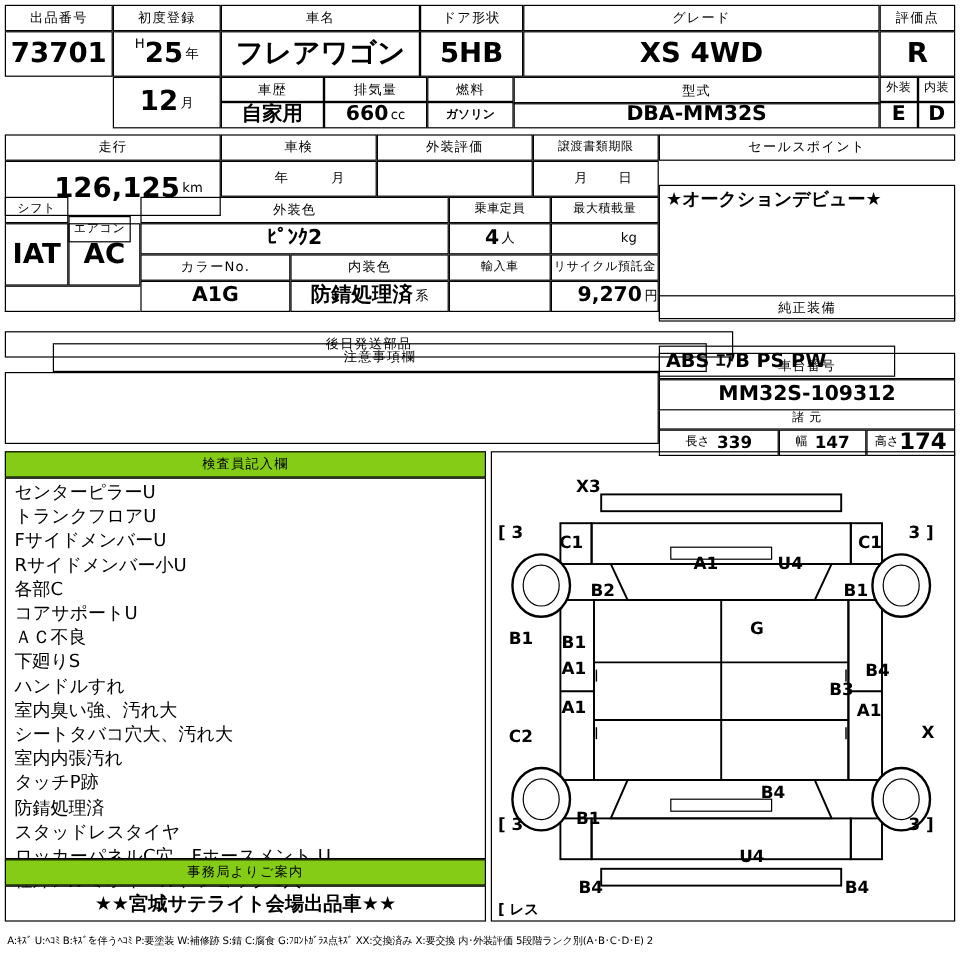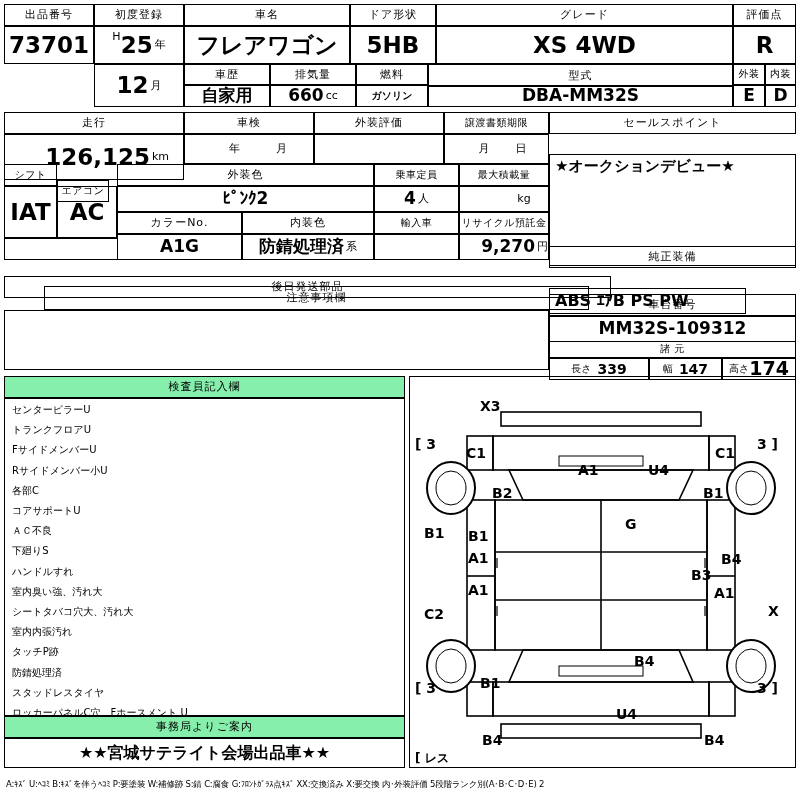--- a/index.html
+++ b/index.html
@@ -18,27 +18,27 @@
         align-items: center; justify-content: center; overflow: hidden;
         text-align: center; line-height: 1.05; }
   .lbl { font-size: 11px; letter-spacing: 1px; }
   .lbl-sm { font-size: 10px; letter-spacing: 0.5px; }
   .val-lg { font-size: 23px; font-weight: bold; }
   .val-md { font-size: 17px; font-weight: bold; }
   .unit { font-size: 11px; font-weight: normal; margin-left: 2px; }
   .left { justify-content: flex-start; padding-left: 5px; text-align: right; margin-top: 20px; }
 
   
-  .list { position:absolute; font-size: 10px; line-height: 20.2px;
+  .list { position:absolute; font-size: 15px; line-height: 20.2px;
           text-align: left; padding-left: 4px; }
   .list div { white-space: nowrap; }
   .mark { position:absolute; font-size: 14px; font-weight: bold; }
 
   .footnote { position:absolute; font-size: 8.5px; letter-spacing: -0.2px; }
-  .shade { background: #86efac; }
+  .shade { background: #84cc16; }
 </style>
 </head>
 <body>
 
 <div class="sheet">
 
   <div class="bx lbl" style="left:4px;top:4px;width:90px;height:22px;">出品番号</div>
   <div class="bx val-lg" style="left:4px;top:26px;width:90px;height:38px;">73701</div>
 
   <div class="bx lbl" style="left:94px;top:4px;width:90px;height:22px;">初度登録</div>

